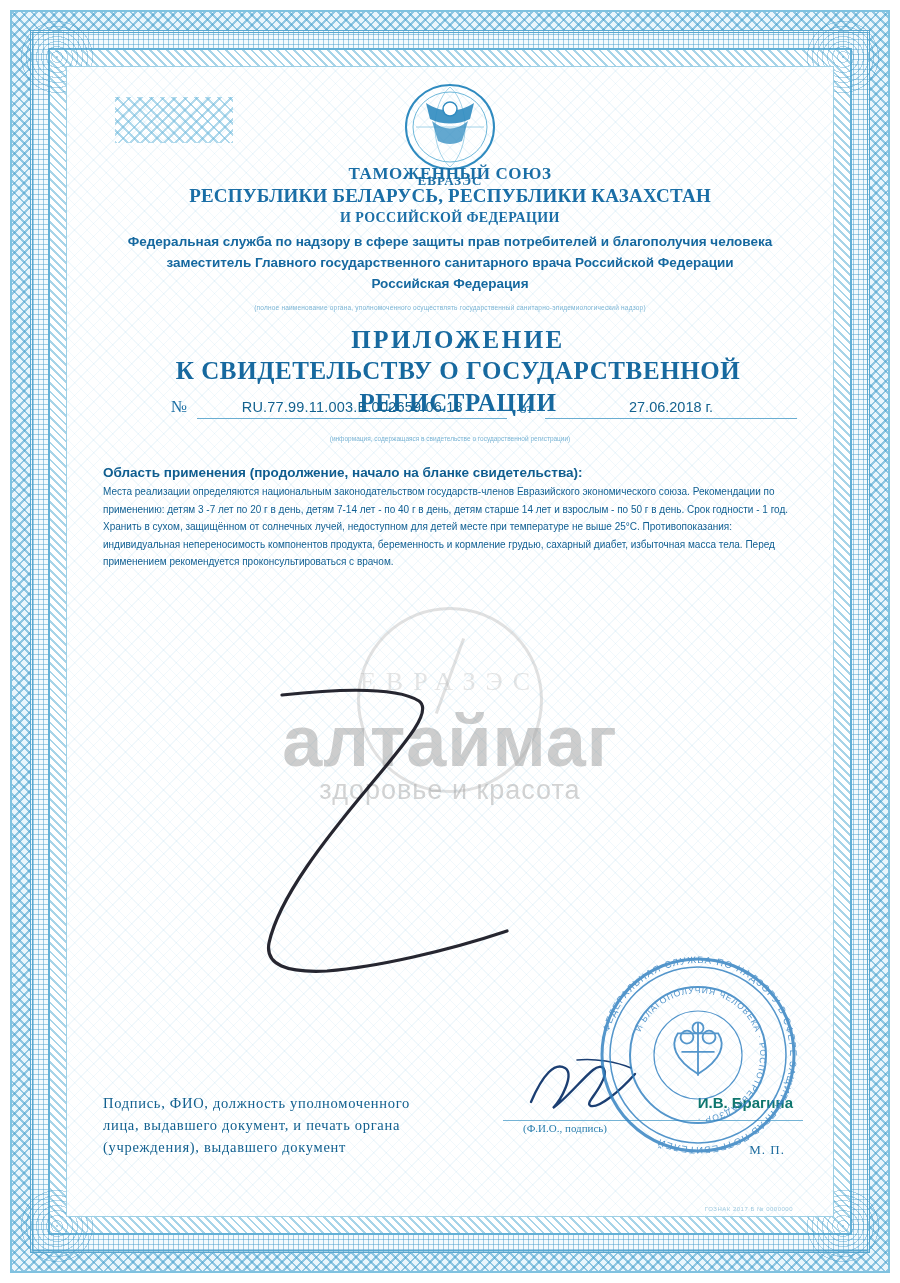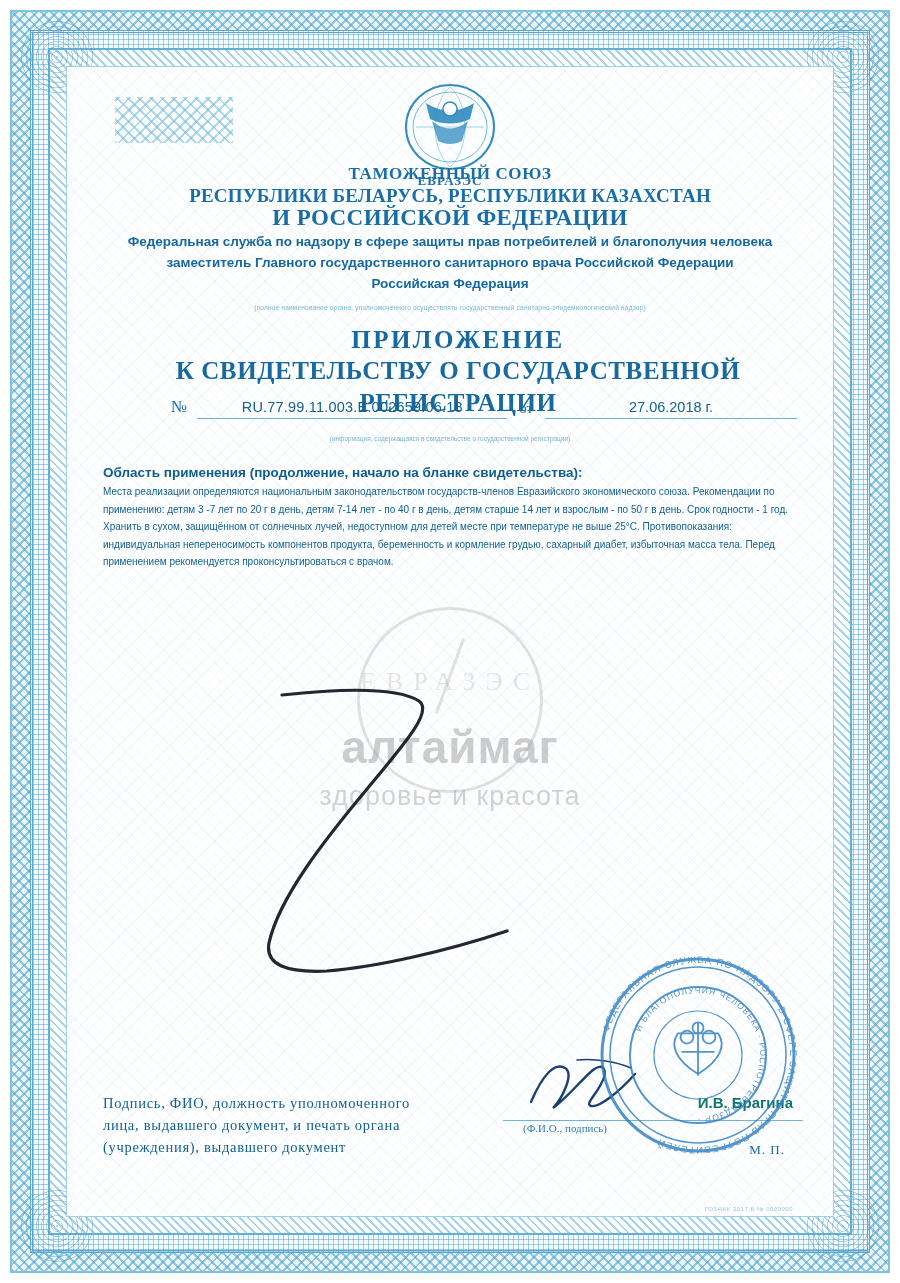--- a/index.html
+++ b/index.html
@@ -143,21 +143,21 @@
   .h-title2 {
     font-family: "Liberation Serif", serif;
     font-weight: bold;
     font-size: 19px;
     letter-spacing: 0.2px;
     line-height: 23px;
   }
   .h-title3 {
     font-family: "Liberation Serif", serif;
     font-weight: bold;
-    font-size: 23px;
+    font-size: 14px;
     letter-spacing: 0.4px;
     line-height: 22px;
     text-align: center;
   }
   .h-sub {
     margin-top: 4px;
     font-family: "Liberation Sans", sans-serif;
     font-weight: bold;
     font-size: 13.5px;
     line-height: 17px;
@@ -284,25 +284,25 @@
   }
   .wm-faint {
     font-family: "Liberation Serif", serif;
     font-size: 26px;
     letter-spacing: 10px;
     color: rgba(150,150,150,0.25);
   }
   .wm-main {
     font-family: "Liberation Sans", sans-serif;
     font-weight: bold;
-    font-size: 46px;
+    font-size: 72px;
     letter-spacing: 1px;
     color: rgba(130,130,130,0.40);
     line-height: 76px;
-    margin-top: 12px;
+    margin-top: 6px;
   }
   .wm-sub {
     font-family: "Liberation Sans", sans-serif;
     font-size: 27px;
     color: rgba(130,130,130,0.35);
     letter-spacing: 1px;
     margin-top: -4px;
   }
 
   

